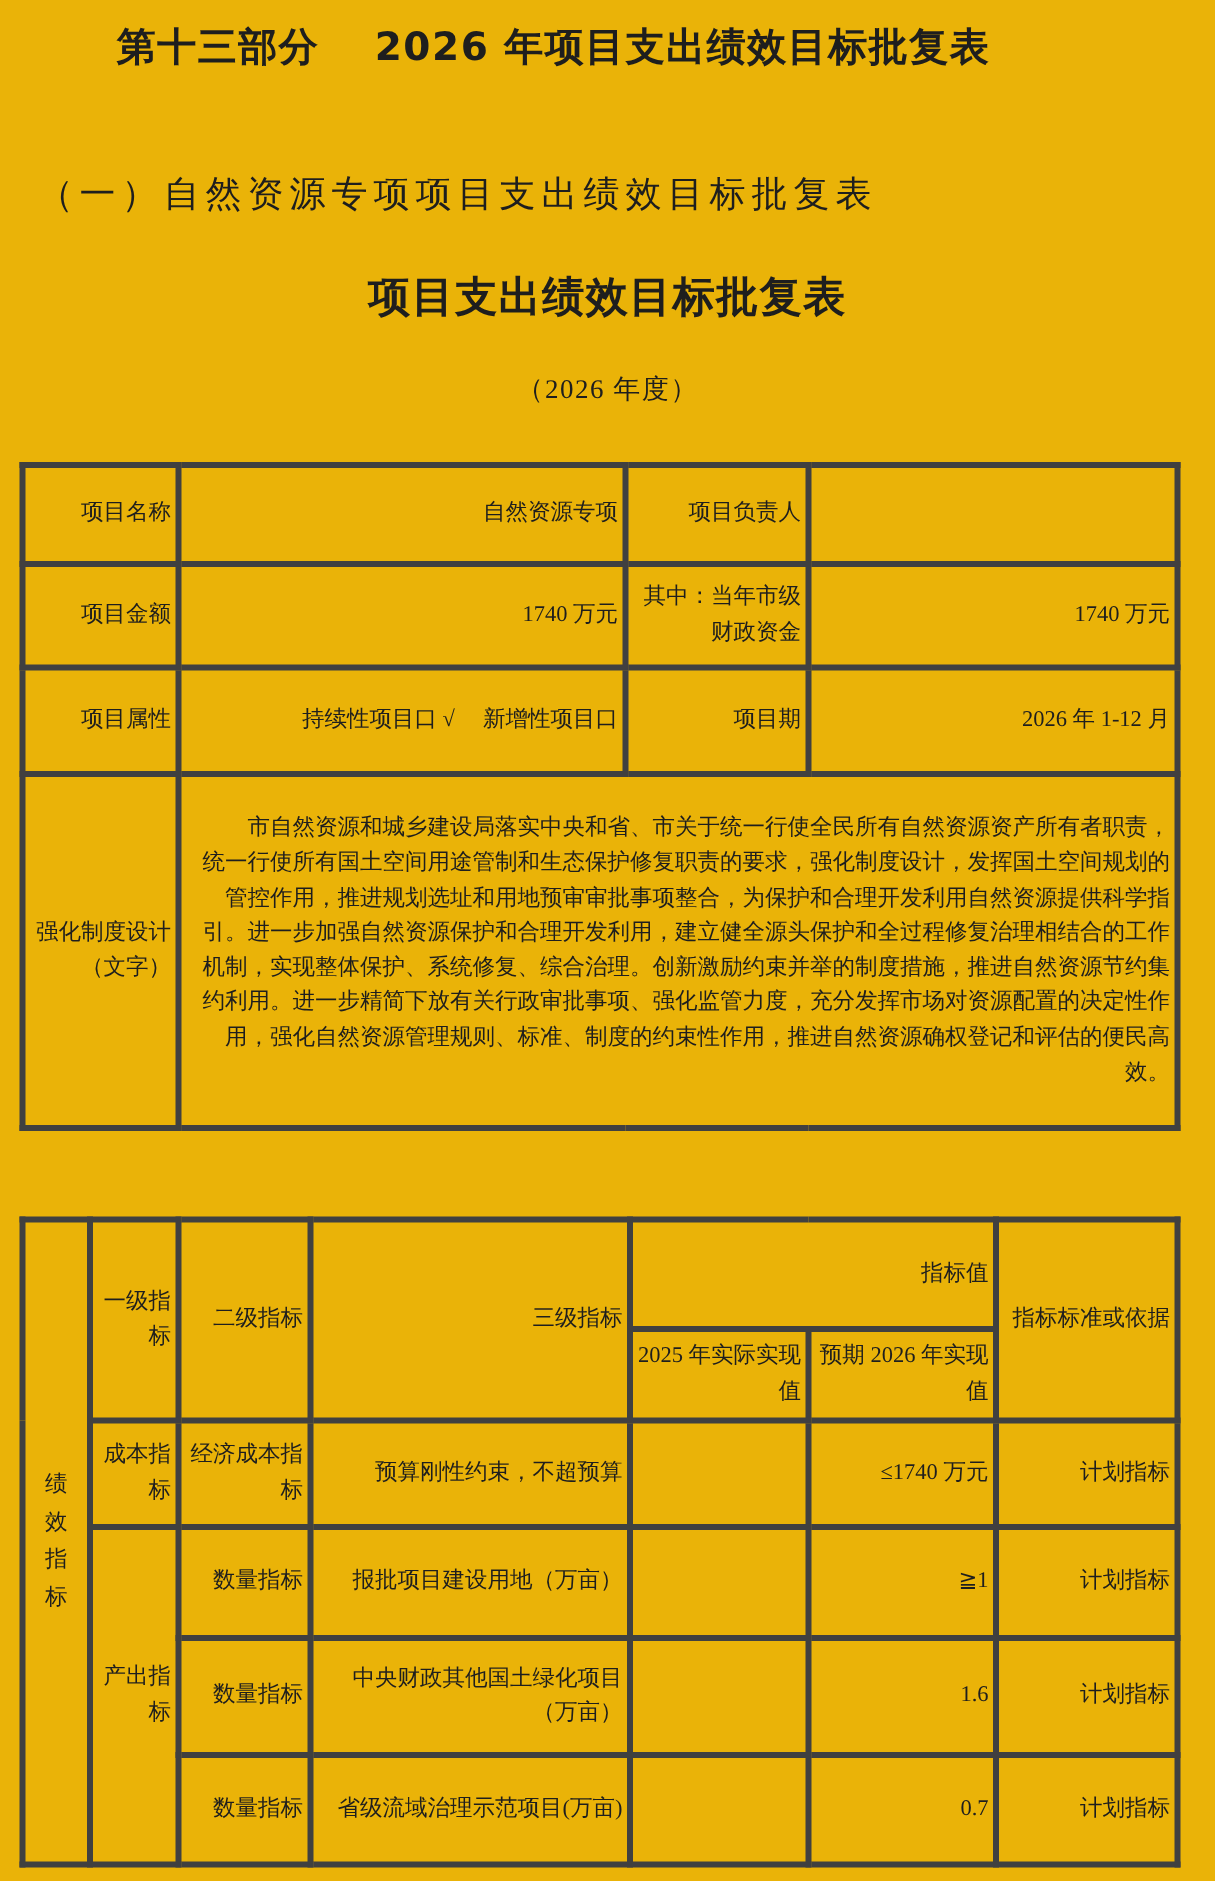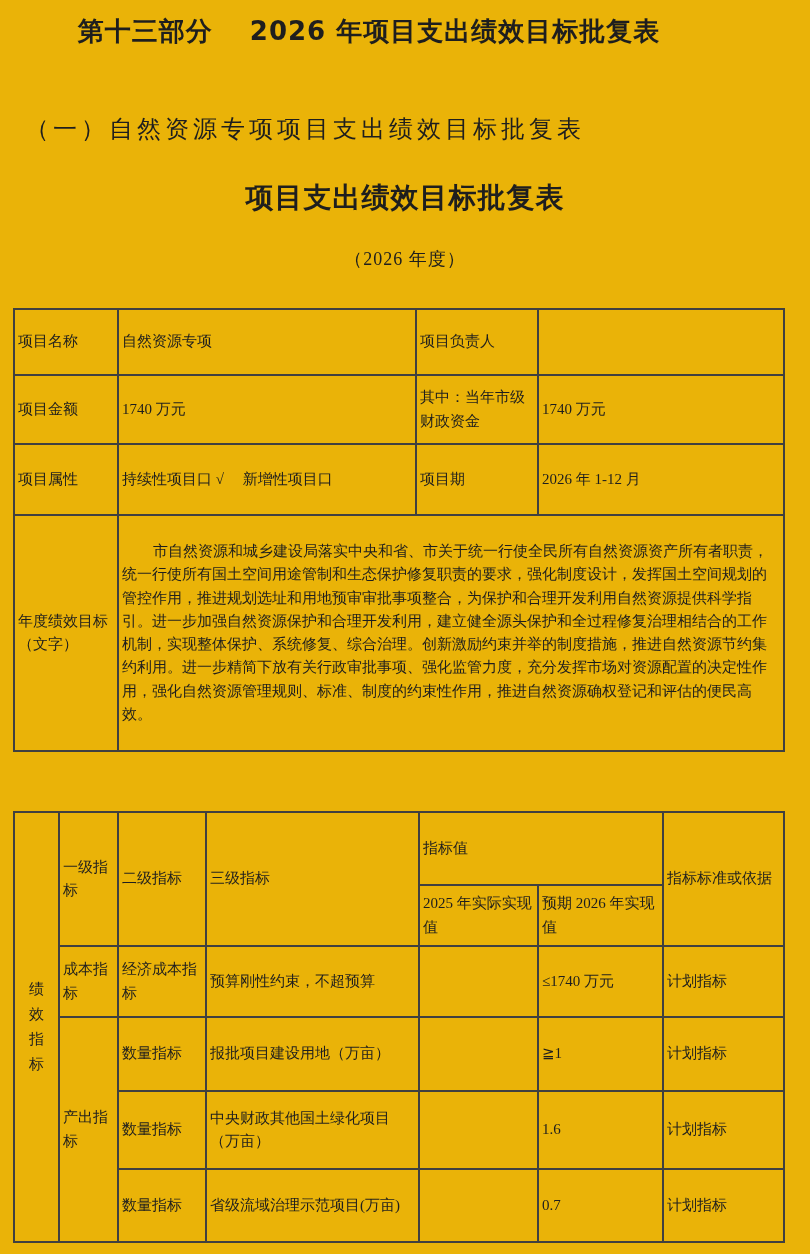--- a/index.html
+++ b/index.html
@@ -56,22 +56,22 @@
     position: absolute;
     left: 13px;
     width: 770px;
     border-collapse: collapse;
     table-layout: fixed;
   }
   #info-table { top: 308px; }
   #indicator-table { top: 811px; }
 
   table.doc td {
-    border: 2px solid #404040;
-    text-align: left;
+    border: 4px solid #404040;
+    text-align: right;
     vertical-align: middle;
     font-size: 15px;
     line-height: 1.55;
     padding: 2px 3px;
     overflow: hidden;
   }
 
   
   .ir1 { height: 66px; }
   .ir2 { height: 69px; }
@@ -140,21 +140,21 @@
       <td>其中：当年市级财政资金</td>
       <td>1740 万元</td>
     </tr>
     <tr class="ir4">
       <td>项目属性</td>
       <td>持续性项目口 √　 新增性项目口</td>
       <td>项目期</td>
       <td>2026 年 1-12 月</td>
     </tr>
     <tr class="ir5">
-      <td>年度绩效目标（文字）</td>
+      <td>强化制度设计（文字）</td>
       <td colspan="3" class="target-text">市自然资源和城乡建设局落实中央和省、市关于统一行使全民所有自然资源资产所有者职责，统一行使所有国土空间用途管制和生态保护修复职责的要求，强化制度设计，发挥国土空间规划的管控作用，推进规划选址和用地预审审批事项整合，为保护和合理开发利用自然资源提供科学指引。进一步加强自然资源保护和合理开发利用，建立健全源头保护和全过程修复治理相结合的工作机制，实现整体保护、系统修复、综合治理。创新激励约束并举的制度措施，推进自然资源节约集约利用。进一步精简下放有关行政审批事项、强化监管力度，充分发挥市场对资源配置的决定性作用，强化自然资源管理规则、标准、制度的约束性作用，推进自然资源确权登记和评估的便民高效。</td>
     </tr>
   </tbody>
     </table>
 
   <table class="doc" id="indicator-table">
     <colgroup>
       <col style="width:45px">
         <col style="width:59px">
         <col style="width:88px">

